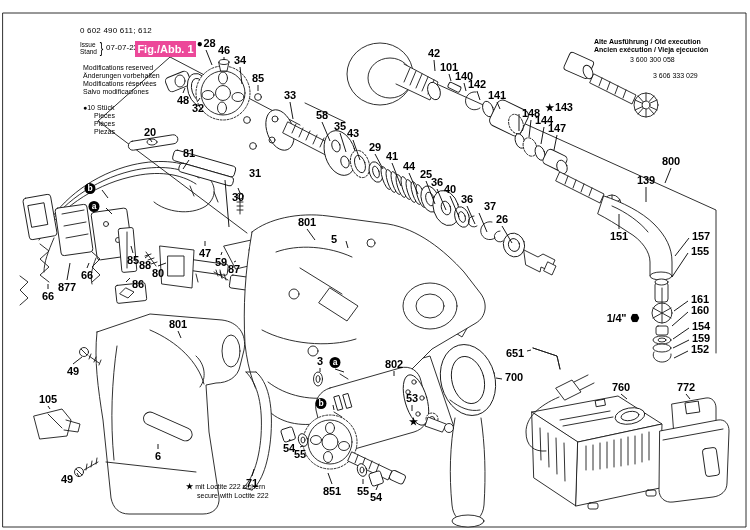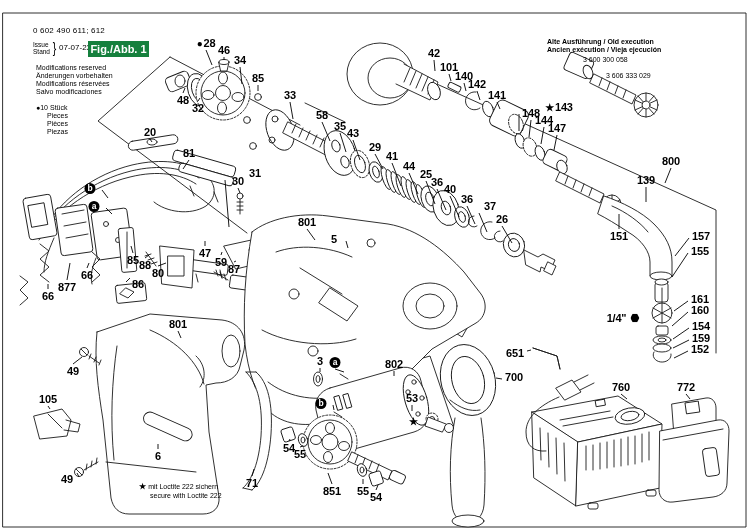--- a/index.html
+++ b/index.html
@@ -13,27 +13,27 @@
   #leaders{position:absolute;left:0;top:0;z-index:2;pointer-events:none;}
   #leaders line{stroke:#000;stroke-width:.9;}
   #callouts{position:absolute;left:0;top:0;width:100%;height:100%;z-index:3;}
   .callout{position:absolute;transform:translate(-50%,-50%);font-weight:bold;font-size:11px;
            letter-spacing:-.2px;white-space:nowrap;line-height:11px;}
   .callout .pre{margin-right:1px;font-size:10px;}
   .circled{display:inline-block;width:11px;height:11px;background:#000;color:#fff;border-radius:50%;
            font-size:8.5px;line-height:11.5px;text-align:center;font-weight:bold;}
   .hex{display:inline-block;width:9px;height:9px;background:#000;margin-left:4px;vertical-align:-1px;
        clip-path:polygon(25% 3%,75% 3%,100% 50%,75% 97%,25% 97%,0 50%);}
-  .tblock{position:absolute;z-index:3;}
+  .tblock{position:absolute;z-index:3;margin-left:47px;}
   .part-no{left:33px;top:26px;font-size:8px;letter-spacing:.2px;}
   .issue{left:33px;top:39px;display:flex;align-items:center;}
   .issue .is-labels{font-size:6.5px;line-height:7px;}
   .issue .brace{font-size:15px;font-weight:normal;margin:0 2px;transform:scaleX(.7);}
   .issue .date{font-size:8px;}
-  .figbox{left:88px;top:41px;width:61px;height:16px;background:#15803d;color:#fff;font-size:11px;
+  .figbox{left:88px;top:41px;width:61px;height:16px;background:#ec4899;color:#fff;font-size:11px;
           font-weight:bold;text-align:center;line-height:16px;}
   .mods{left:36px;top:64px;font-size:7px;line-height:8px;}
   .pieces{left:36px;top:104px;font-size:7px;line-height:8px;}
   .pieces div:not(:first-child){margin-left:11px;}
   .oldexec-title{left:547px;top:38px;font-size:7px;line-height:8px;font-weight:bold;}
   .oldexec-pn1{left:583px;top:56px;font-size:7px;}
   .oldexec-pn2{left:606px;top:72px;font-size:7px;}
   .footnote{left:139px;top:483px;font-size:7px;line-height:8.5px;}
   .footnote .fn2{margin-left:11px;}
   .footnote .star{font-weight:bold;font-size:8px;}
@@ -471,21 +471,21 @@
       <div class="callout" style="left: 700px; top: 251px;">155</div>
       <div class="callout" style="left: 700px; top: 299px;">161</div>
       <div class="callout" style="left: 700px; top: 310px; text-align: center;">160</div>
       <div class="callout" style="left: 701px; top: 326px;">154</div>
       <div class="callout" style="left: 701px; top: 338px;">159</div>
       <div class="callout" style="left: 700px; top: 349px;">152</div>
       <div class="callout" style="left: 623px; top: 318px;">1/4"<span class="hex"></span></div>
       <div class="callout" style="left: 150px; top: 132px;">20</div>
       <div class="callout" style="left: 189px; top: 153px;">81</div>
       <div class="callout" style="left: 225px; top: 173px; margin-left: 30px;">31</div>
-      <div class="callout" style="left: 238px; top: 181px; text-align: center;">30</div>
+      <div class="callout" style="left: 238px; top: 197px; text-align: center;">30</div>
       <div class="callout" style="left: 90px; top: 188px;"><span class="circled">b</span></div>
       <div class="callout" style="left: 94px; top: 206px;"><span class="circled">a</span></div>
       <div class="callout" style="left: 133px; top: 260px;">85</div>
       <div class="callout" style="left: 145px; top: 265px;">88</div>
       <div class="callout" style="left: 158px; top: 273px;">80</div>
       <div class="callout" style="left: 205px; top: 253px;">47</div>
       <div class="callout" style="left: 221px; top: 262px;">59</div>
       <div class="callout" style="left: 234px; top: 269px;">87</div>
       <div class="callout" style="left: 138px; top: 284px;">86</div>
       <div class="callout" style="left: 87px; top: 275px;">66</div>

